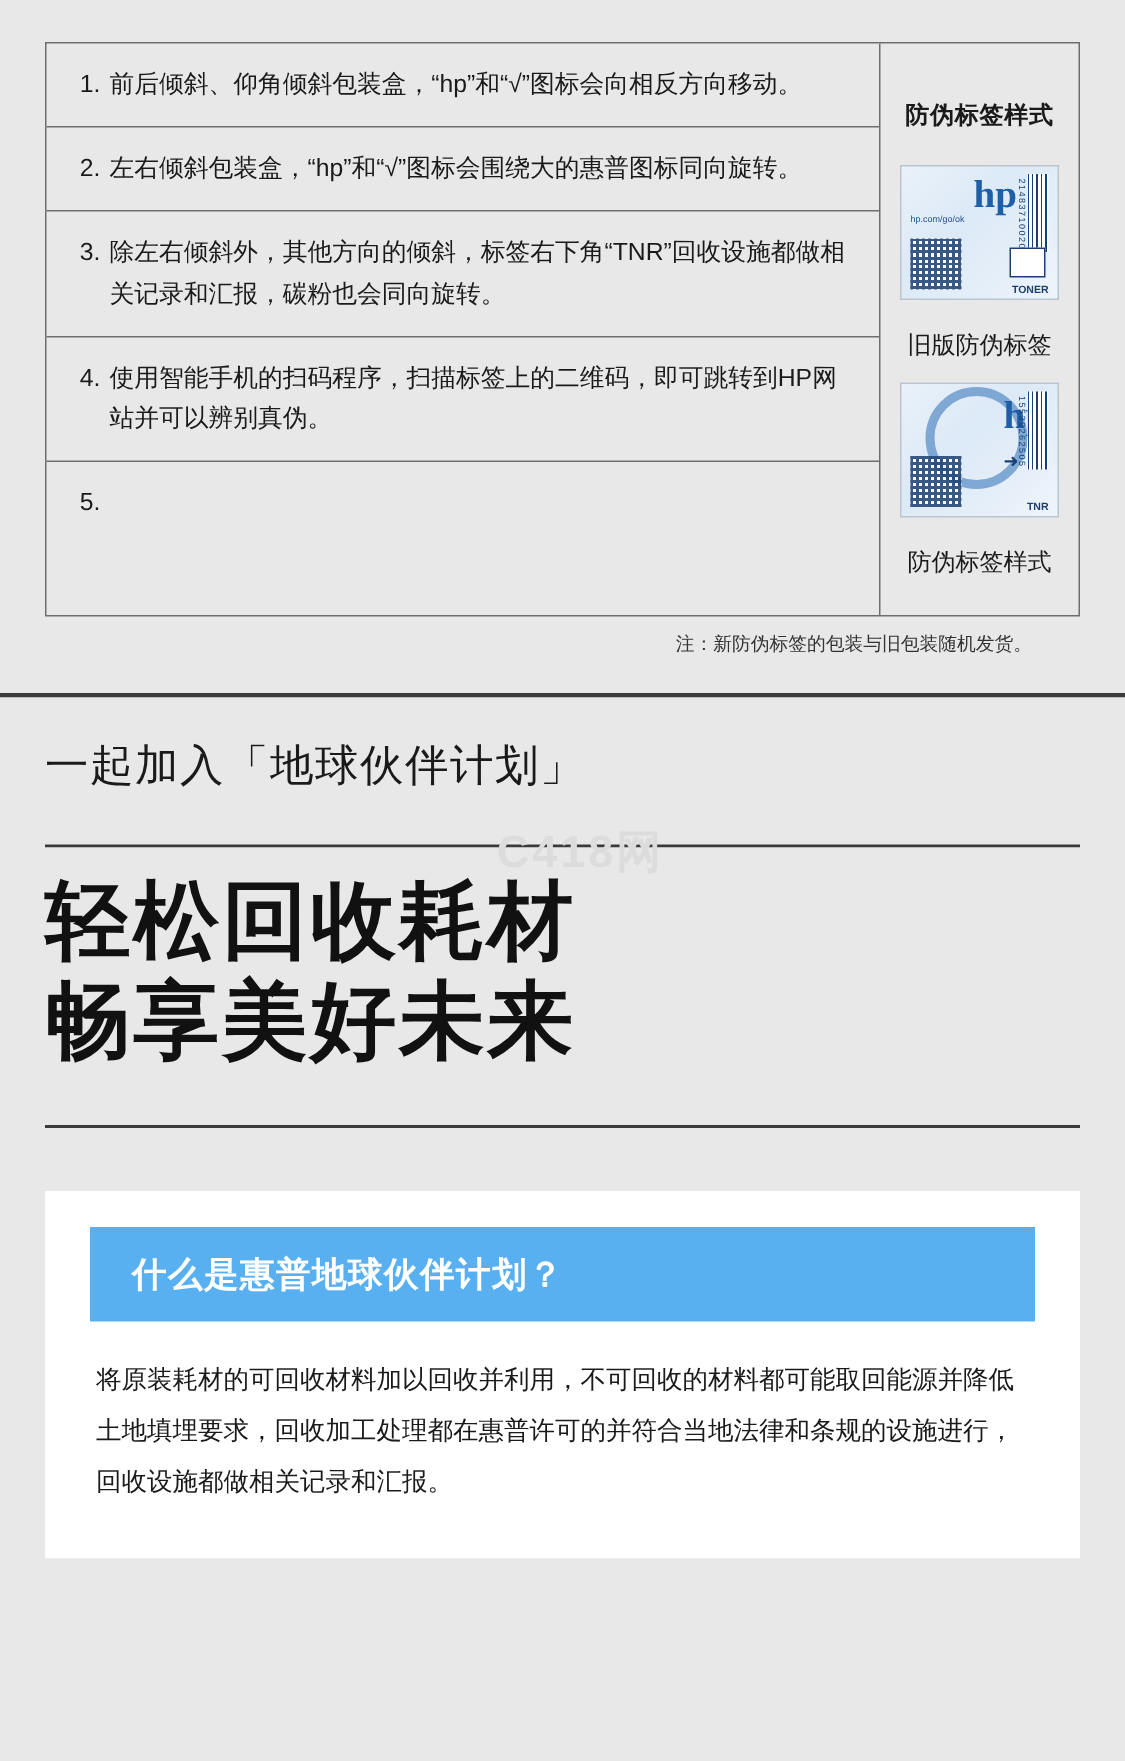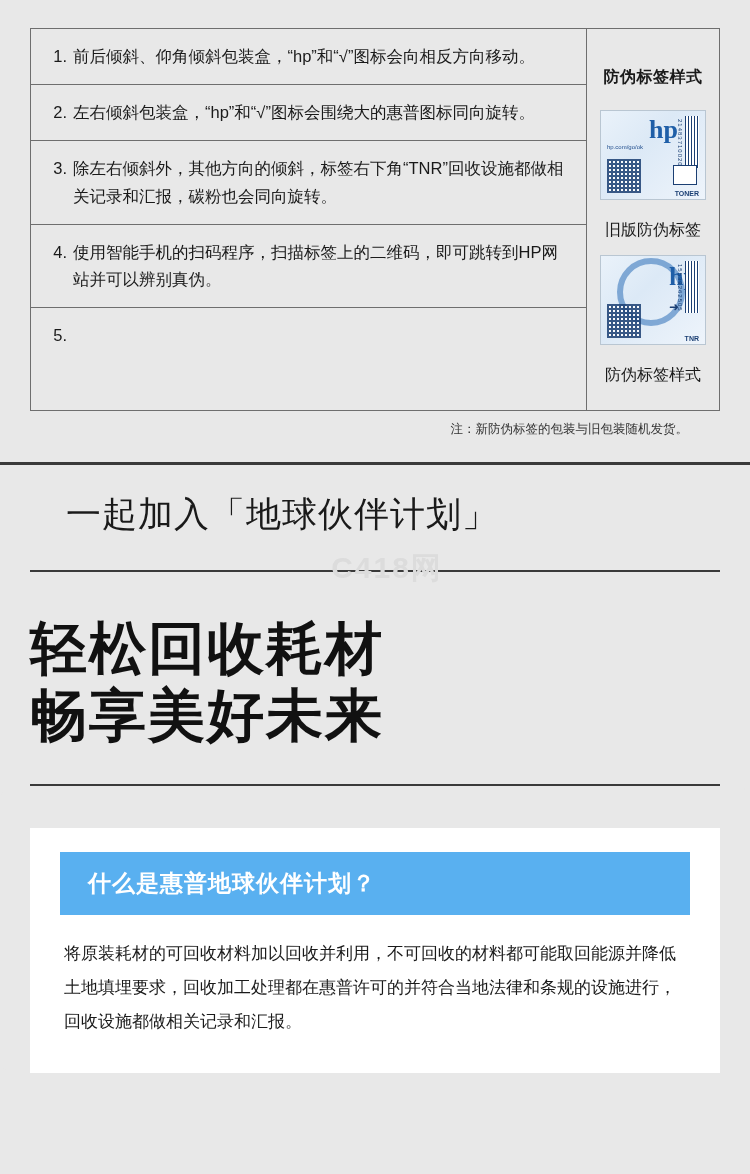--- a/index.html
+++ b/index.html
@@ -168,32 +168,31 @@
   .rule{
     height:3px;
     background:#3a3a3a;
     margin:16px 0 0 0;
   }
   .banner{
     background:#e8e8e8;
     padding:26px 30px 18px 30px;
   }
   .banner-sub{
-    font-size:35px;
+    font-size:29px;
     color:#1a1a1a;
     letter-spacing:1px;
-    margin-left:36px;
   }
   .rule-thin{
     height:2px;
     background:#3a3a3a;
     margin:14px 30px 0 30px;
   }
   .headline{
-    padding:43px 30px 34px 30px;
+    padding:16px 30px 34px 30px;
     background:#e8e8e8;
   }
   .headline div{
     font-size:57px;
     font-weight:bold;
     line-height:1.18;
     color:#111;
     letter-spacing:2px;
   }
   .rule-thin2{

